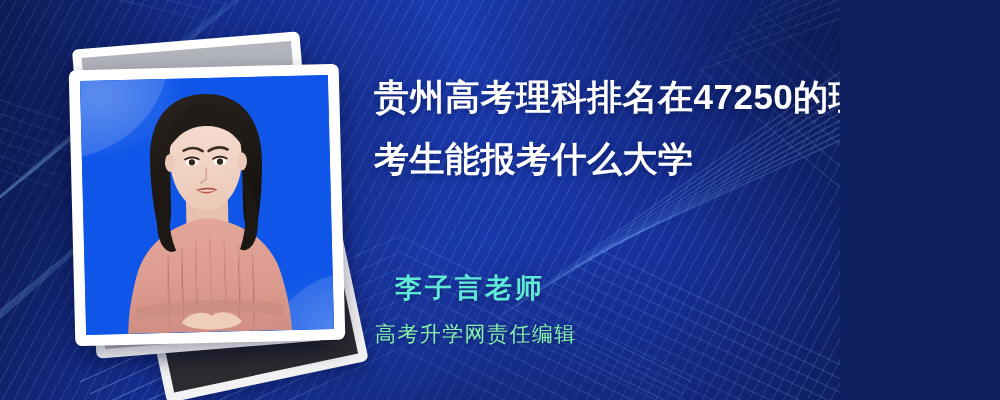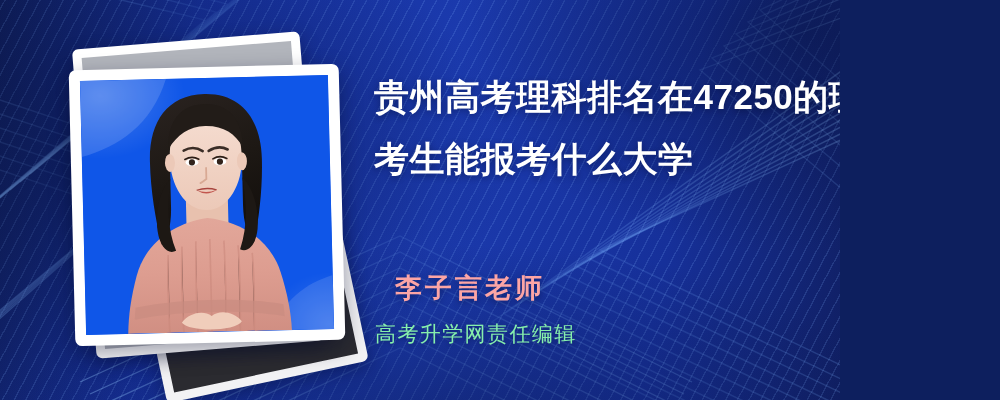--- a/index.html
+++ b/index.html
@@ -125,21 +125,21 @@
     font-weight: 700;
     line-height: 62px;
     letter-spacing: 0.5px;
     text-shadow: 0 2px 6px rgba(5,12,46,0.45);
     white-space: normal;
   }
   .byline-name {
     position: absolute;
     top: 270px;
     left: 21px;
-    color: #fca5a5;
+    color: #5eead4;
     font-size: 27px;
     font-weight: 700;
     letter-spacing: 3px;
     text-shadow: 0 2px 6px rgba(5,12,46,0.45);
   }
   .byline-role {
     position: absolute;
     top: 320px;
     left: 1px;
     color: #86efac;

